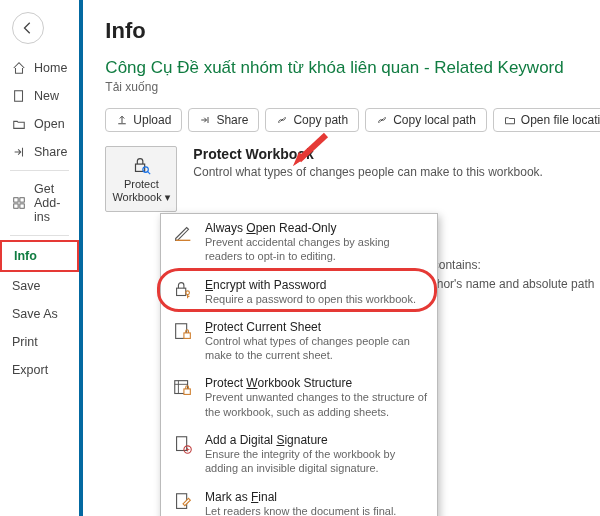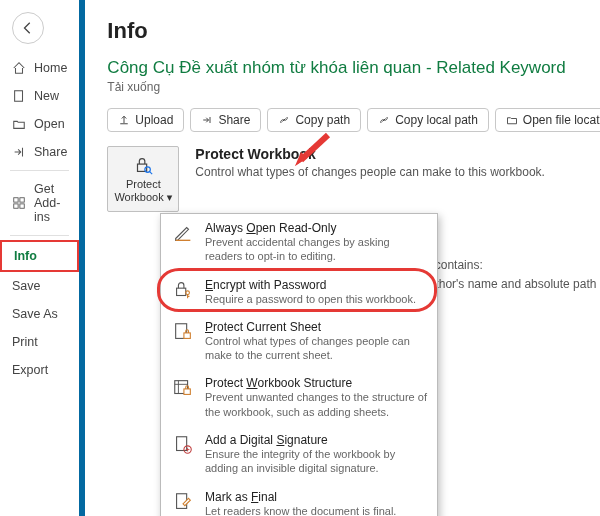--- a/index.html
+++ b/index.html
@@ -1,18 +1,18 @@
 <!DOCTYPE html>
 <html><head>
 <meta charset="utf-8">
 <style>
 * { box-sizing: border-box; margin: 0; padding: 0; font-family: 'Segoe UI', Arial, sans-serif; }
 body { background: #fff; width: 600px; height: 516px; overflow: hidden; font-size: 13px; color: #333; position: relative; }
 .container { display: flex; height: 100%; }
-.sidebar { width: 108px; background: #fff; border-right: 6px solid #0369a1; padding-top: 8px; }
+.sidebar { width: 108px; background: #fff; border-right: 4px solid #0369a1; padding-top: 8px; }
 .back-btn { width: 32px; height: 32px; border: 1px solid #ccc; border-radius: 50%; margin: 4px 0 10px 12px; display: flex; align-items: center; justify-content: center; cursor: pointer; }
 .nav-item { display: flex; align-items: center; gap: 8px; padding: 7px 12px; cursor: pointer; color: #444; font-size: 12.5px; }
 .nav-item.active { color: #107c41; font-weight: 600; border: 2.5px solid #e53935; }
 .nav-icon { width: 14px; height: 14px; flex-shrink: 0; display: flex; align-items: center; justify-content: center; }
 .nav-sep { height: 1px; background: #e0e0e0; margin: 4px 10px; }
 .main { flex: 1; padding: 18px 10px 0 22px; position: relative; }
 .page-title { font-size: 22px; font-weight: 600; color: #222; margin-bottom: 14px; }
 .doc-title { color: #107c41; font-size: 17px; font-weight: 400; margin-bottom: 2px; white-space: nowrap; overflow: hidden; }
 .doc-sub { color: #666; font-size: 12px; margin-bottom: 14px; }
 .btn-row { display: flex; gap: 6px; margin-bottom: 14px; flex-wrap: nowrap; }

